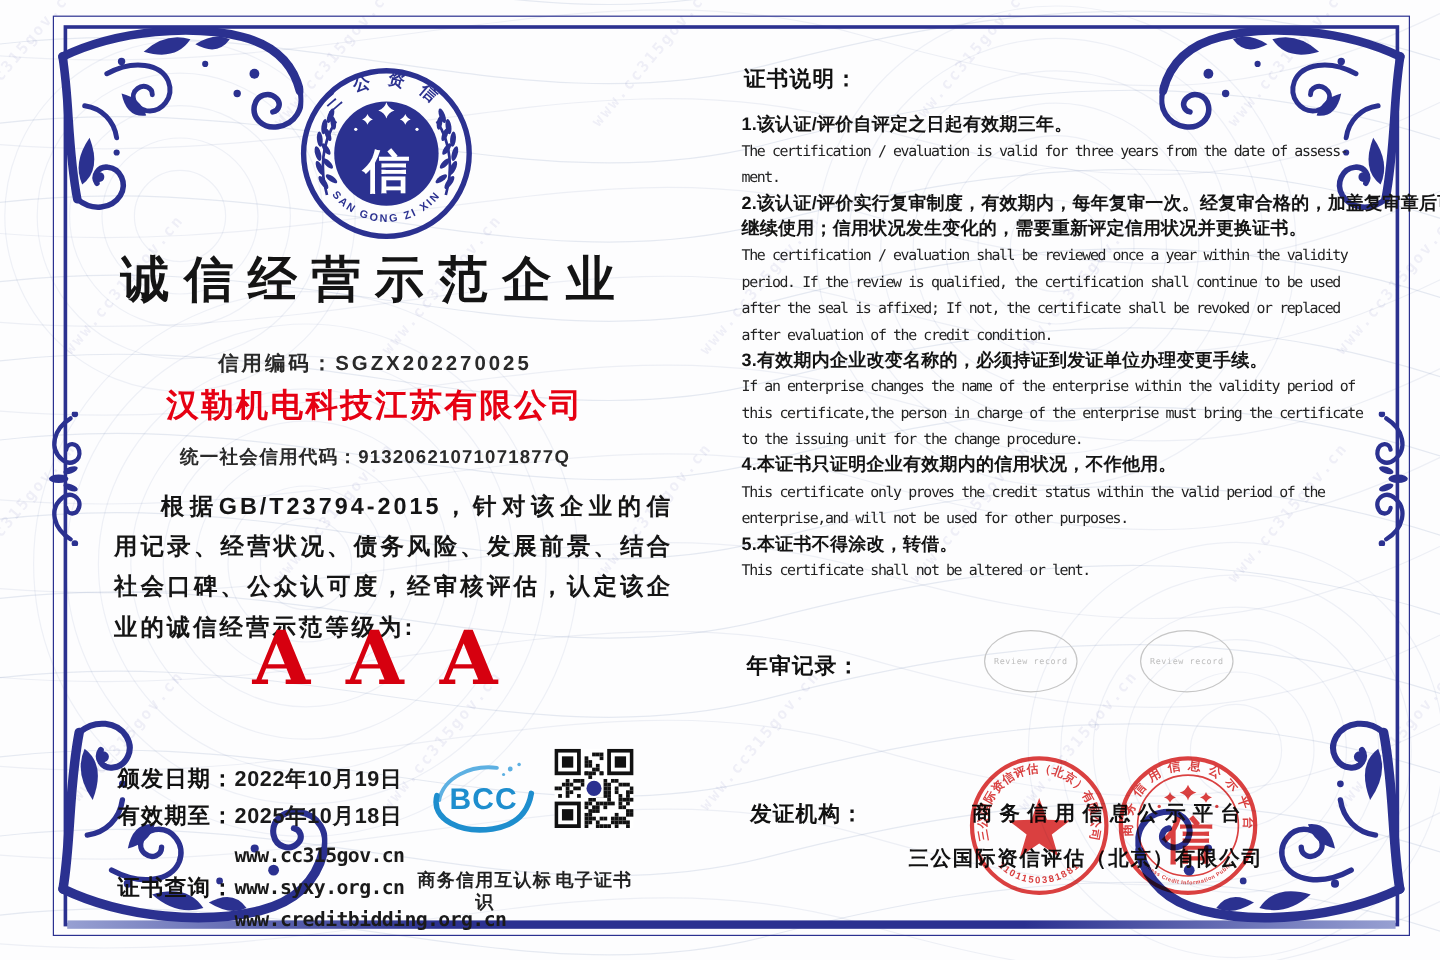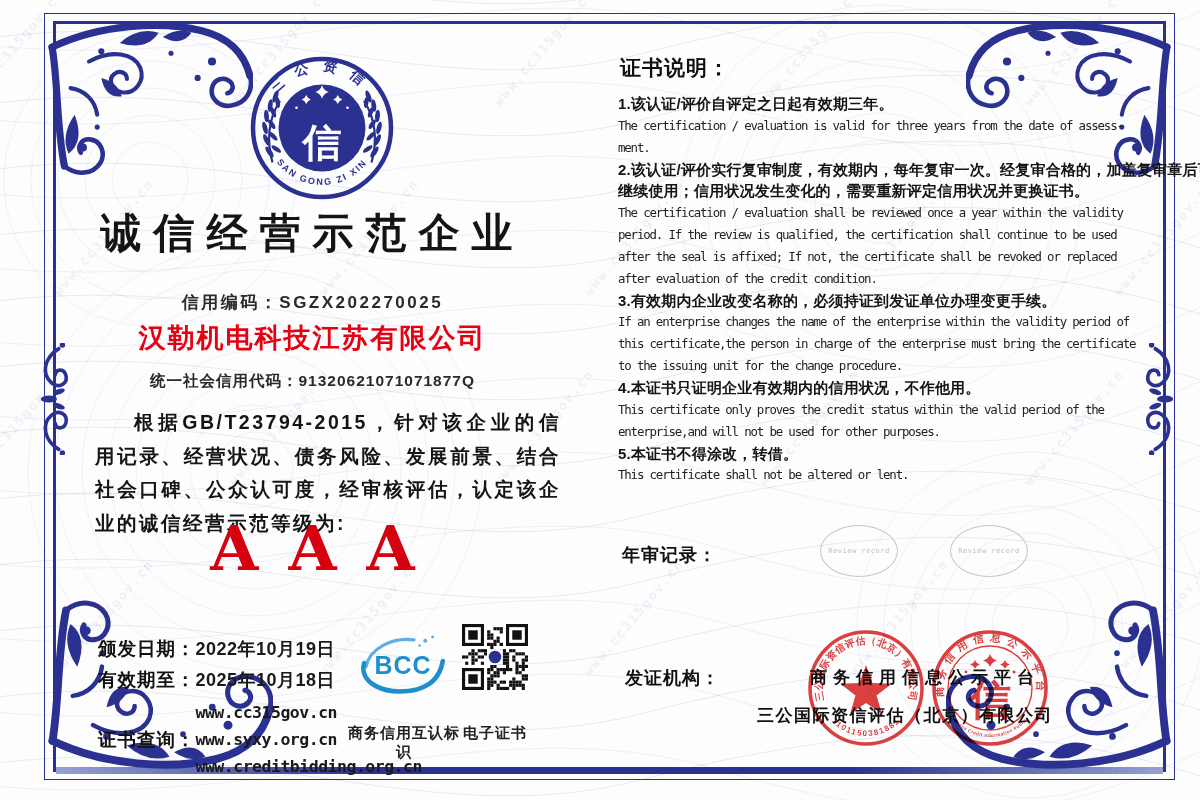--- a/index.html
+++ b/index.html
@@ -36,21 +36,21 @@
       letter-spacing:2.5px;color:#151515;text-indent:2em;text-align:justify;}
   .grade{left:60px;top:512px;width:505px;text-align:center;font-family:"DejaVu Serif","Liberation Serif",serif;
       font-size:62px;font-weight:bold;color:var(--grade);letter-spacing:30px;text-indent:30px;}
   .info-row{position:absolute;left:98px;display:flex;align-items:center;}
   .info-label{font-size:18.5px;font-weight:bold;color:#111;letter-spacing:1px;white-space:nowrap;}
   .info-value{font-size:18px;font-weight:600;color:#1a1a1a;letter-spacing:.5px;white-space:nowrap;}
   .url{font-family:"DejaVu Sans Mono","Liberation Mono",monospace;font-size:16.5px;font-weight:bold;
       color:#1a1a1a;line-height:27px;letter-spacing:-.5px;}
   .mini-caption{position:absolute;top:724px;text-align:center;font-size:15px;font-weight:bold;color:#222;letter-spacing:1px;}
   
-  .notes-title{left:620px;top:54px;font-size:21px;font-weight:bold;color:#111;letter-spacing:1px;}
+  .notes-title{left:620px;top:54px;font-size:18px;font-weight:bold;color:#111;letter-spacing:1px;}
   .notes{left:618px;top:93px;width:504px;}
   .note-line{line-height:21.85px;white-space:nowrap;}
   .note-line.zh{font-size:15px;font-weight:bold;color:#141414;letter-spacing:.2px;}
   .note-line.en{font-family:"DejaVu Sans Mono","Liberation Mono",monospace;font-size:12.4px;
       letter-spacing:-1.15px;color:#222;}
   .section-label{position:absolute;font-size:18px;font-weight:bold;color:#111;letter-spacing:1px;}
   .oval{position:absolute;width:78px;height:52px;border:1.5px solid #c6c6c6;border-radius:50%;
       display:flex;align-items:center;justify-content:center;}
   .oval span{font-family:"DejaVu Sans Mono",monospace;font-size:7px;color:#bdbdbd;letter-spacing:.5px;}
   .issuer-line1{left:725px;top:666px;width:400px;text-align:center;font-size:17px;font-weight:600;

